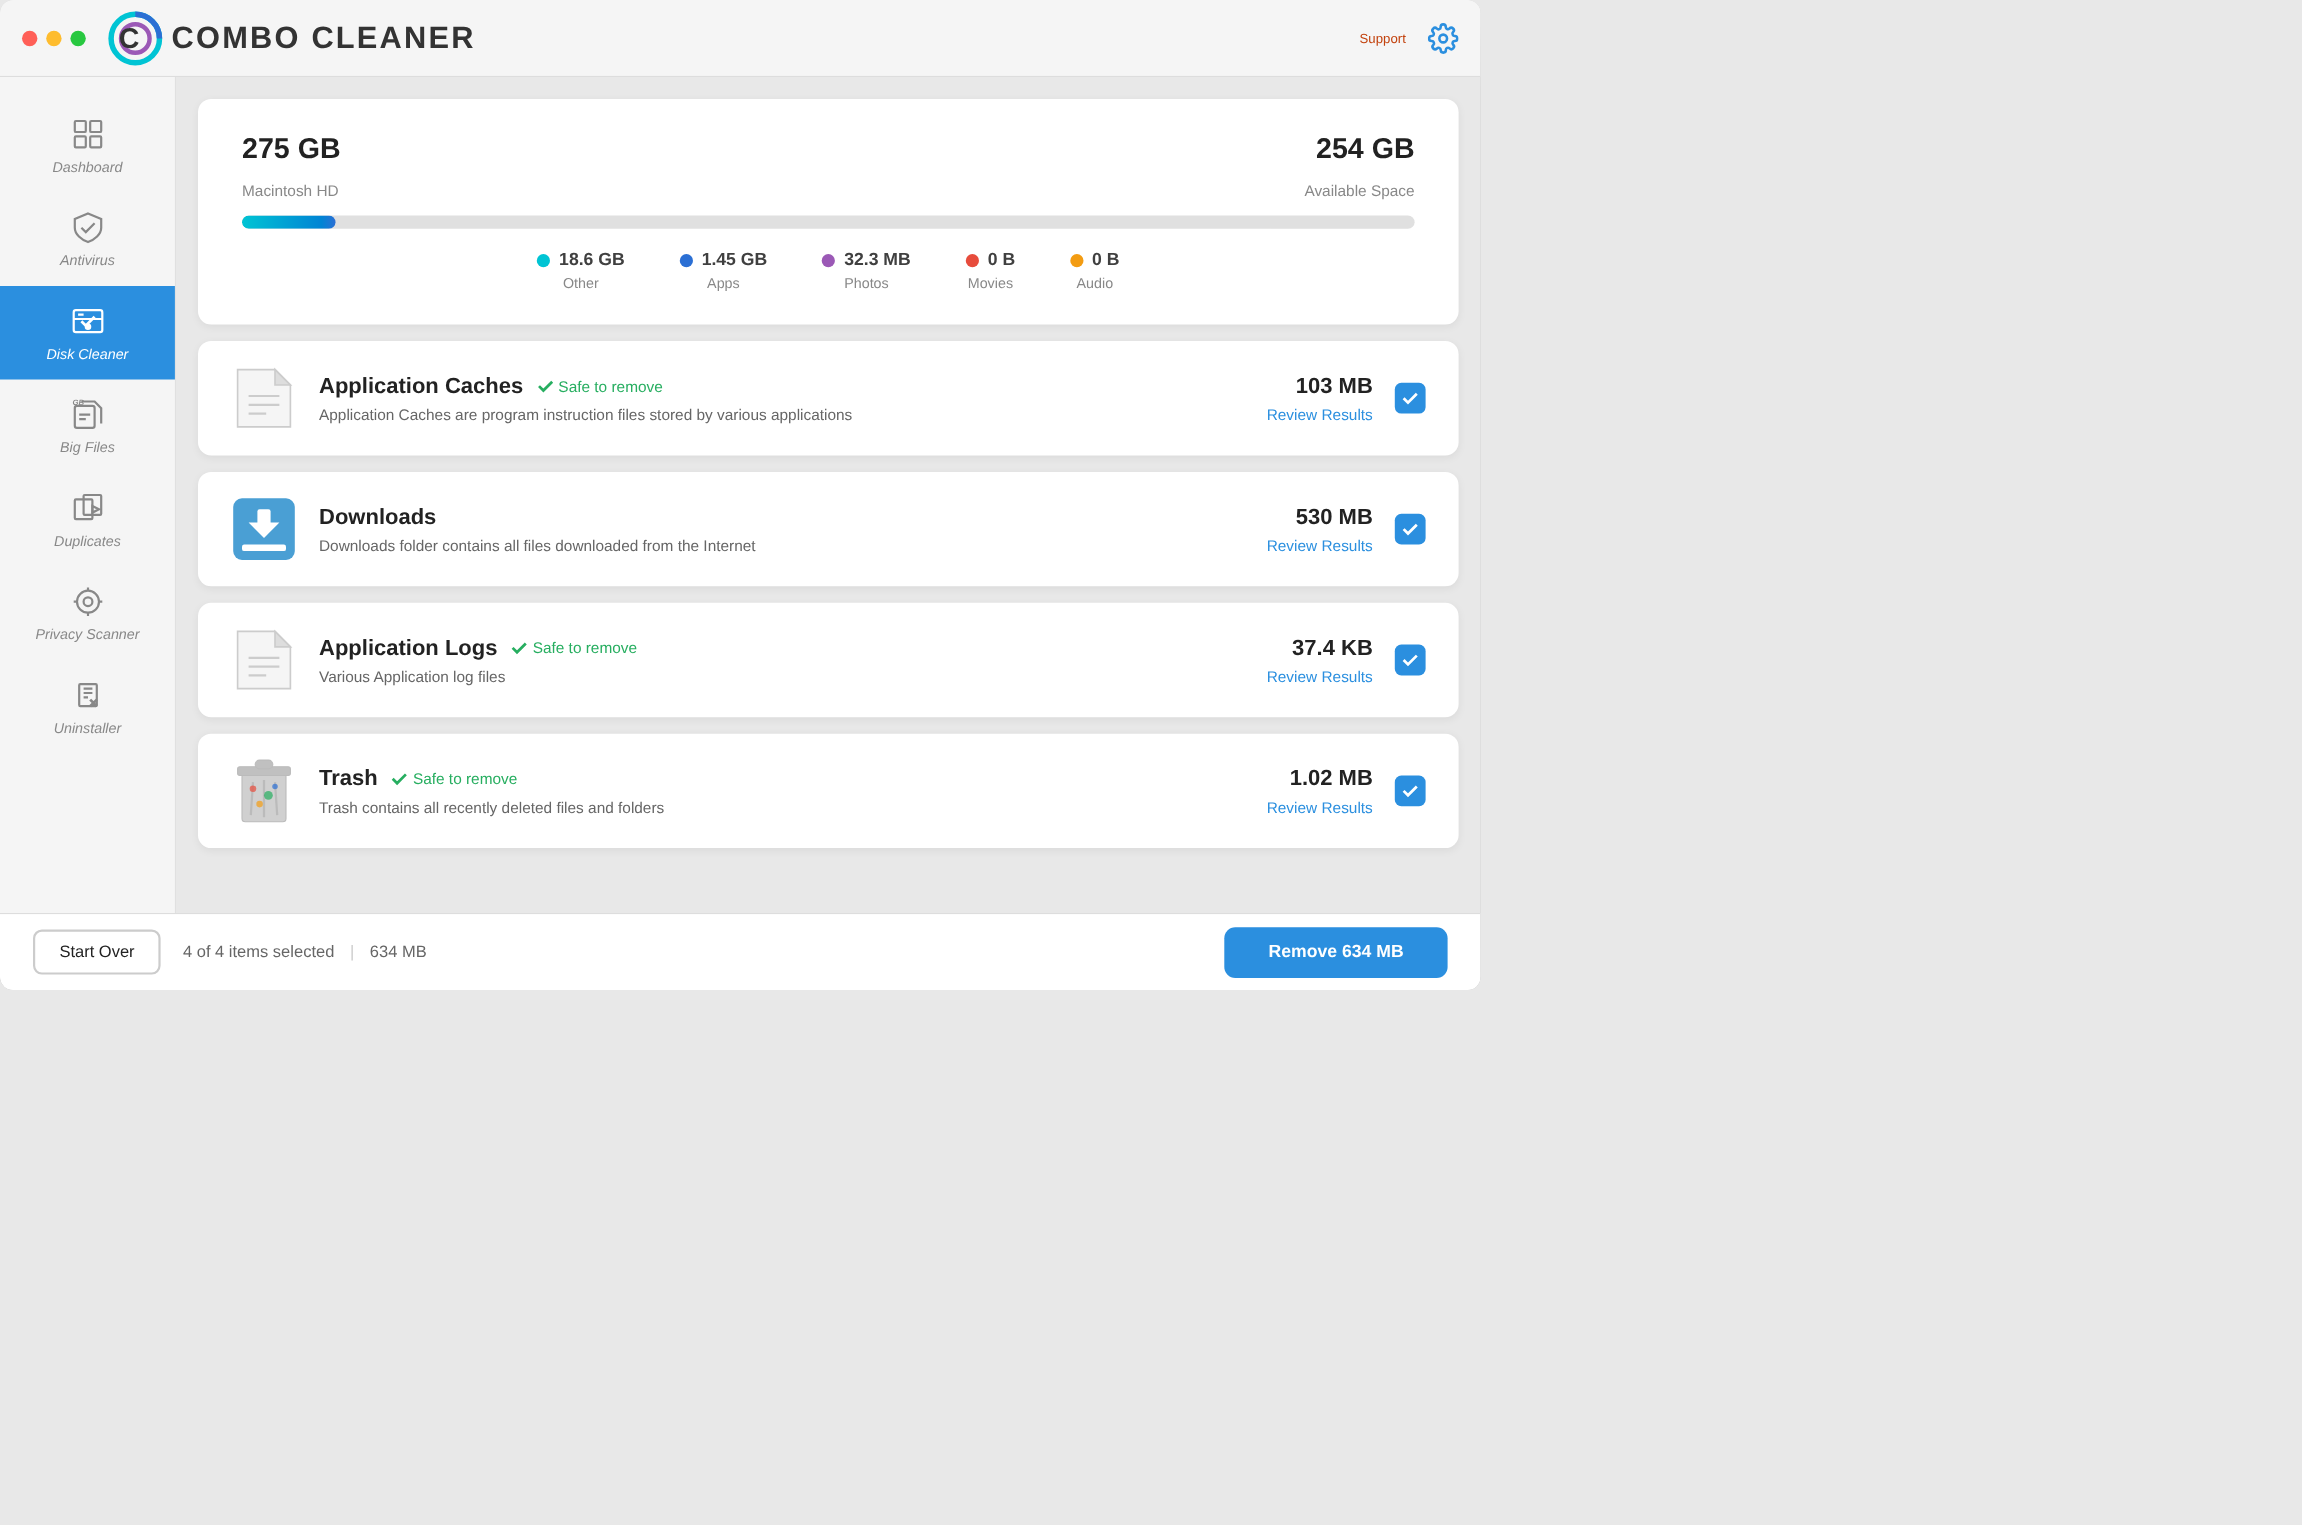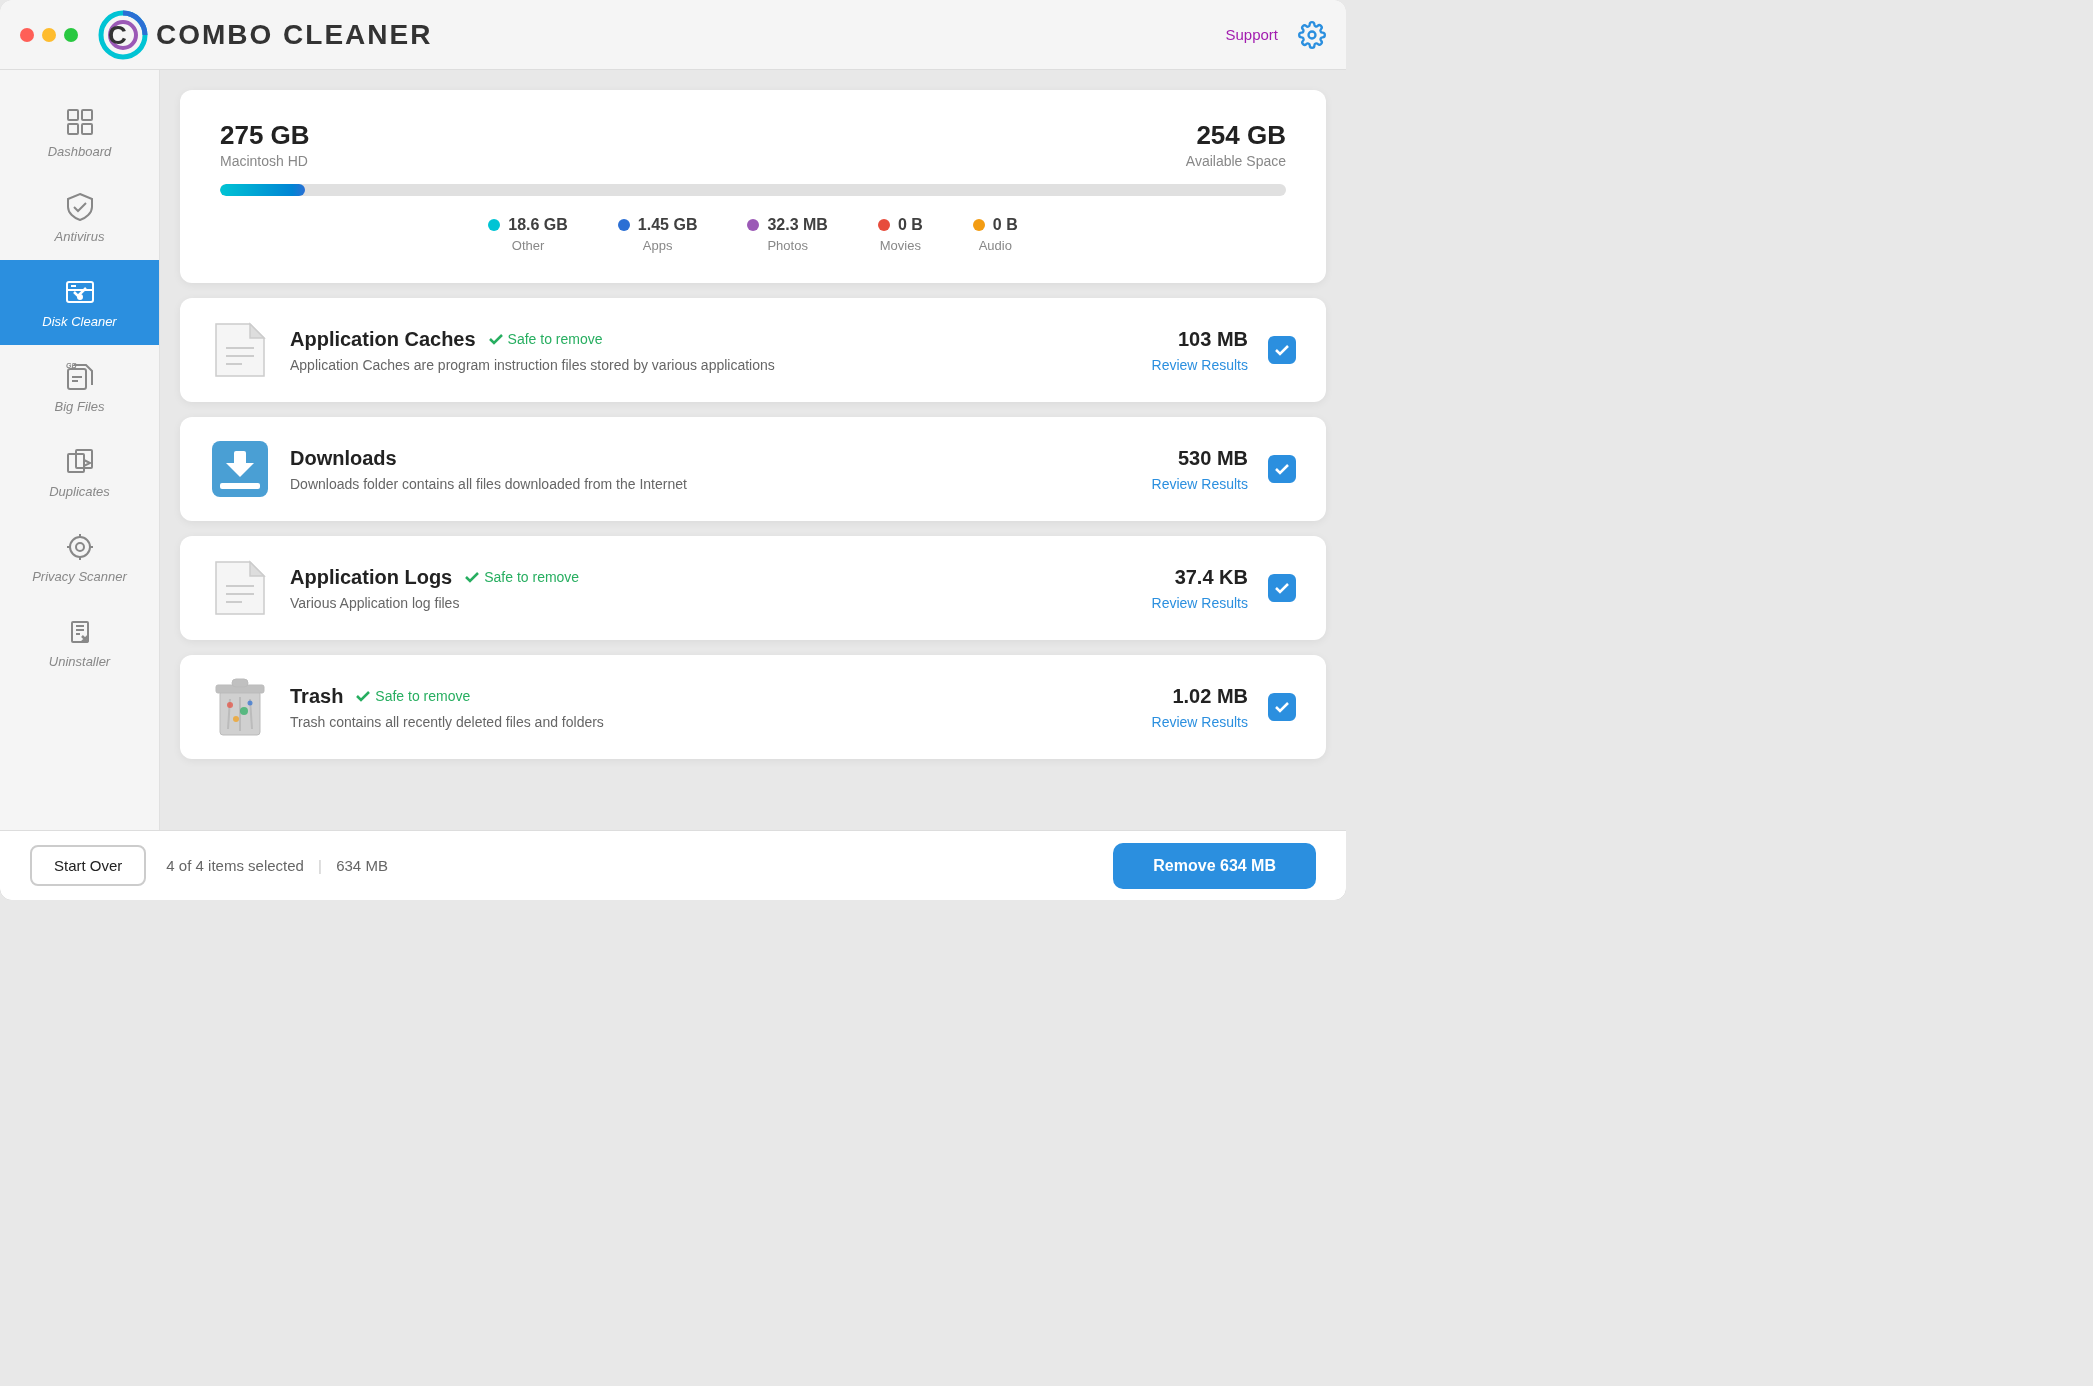--- a/index.html
+++ b/index.html
@@ -60,22 +60,22 @@
       font-weight: 700;
       letter-spacing: 2px;
       color: #333;
     }
     .header-right {
       display: flex;
       align-items: center;
       gap: 20px;
     }
     .support-link {
-      color: #a21caf;
-      font-size: 15px;
+      color: #c2410c;
+      font-size: 12px;
       text-decoration: none;
       cursor: pointer;
     }
     .gear-icon {
       width: 28px;
       height: 28px;
       color: #2b8fdf;
       cursor: pointer;
     }
     
@@ -140,21 +140,21 @@
       margin-bottom: 15px;
     }
     .disk-size {
       font-size: 26px;
       font-weight: 700;
       color: #222;
     }
     .disk-label {
       font-size: 14px;
       color: #888;
-      margin-top: 2px;
+      margin-top: 14px;
     }
     .disk-avail {
       text-align: right;
     }
     
     .progress-bar-container {
       height: 12px;
       background: #e0e0e0;
       border-radius: 6px;
       margin-bottom: 20px;

